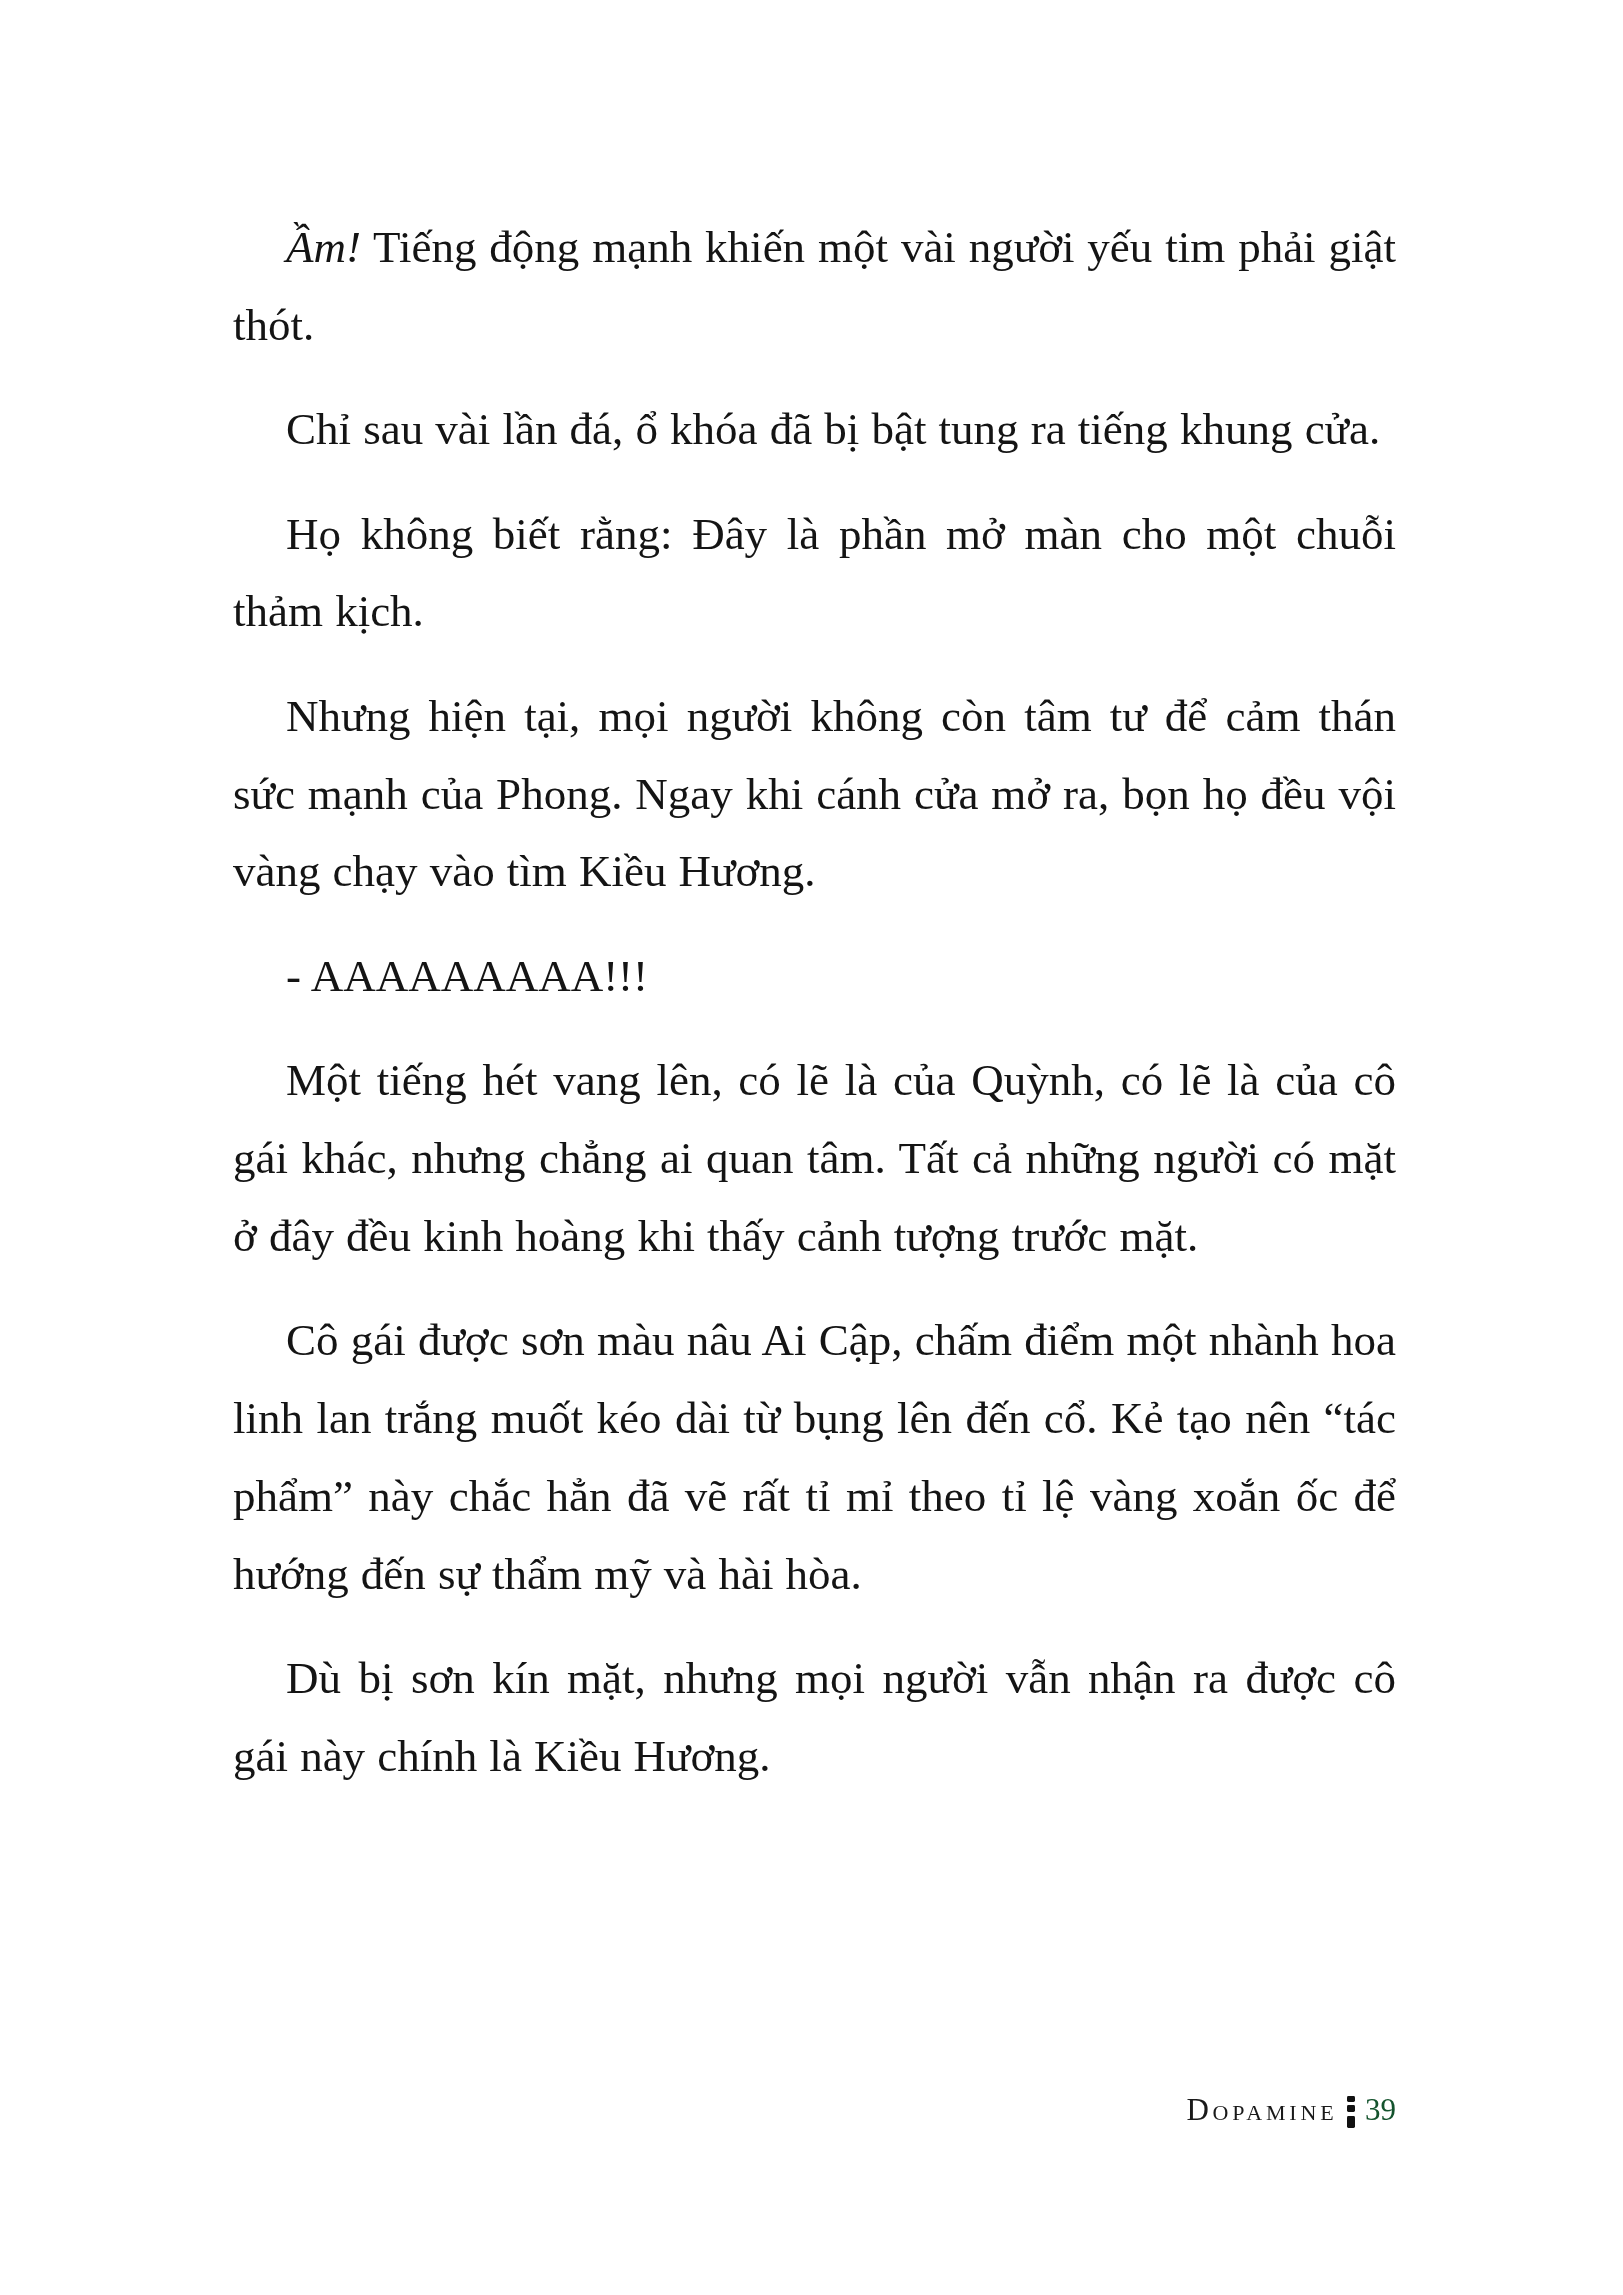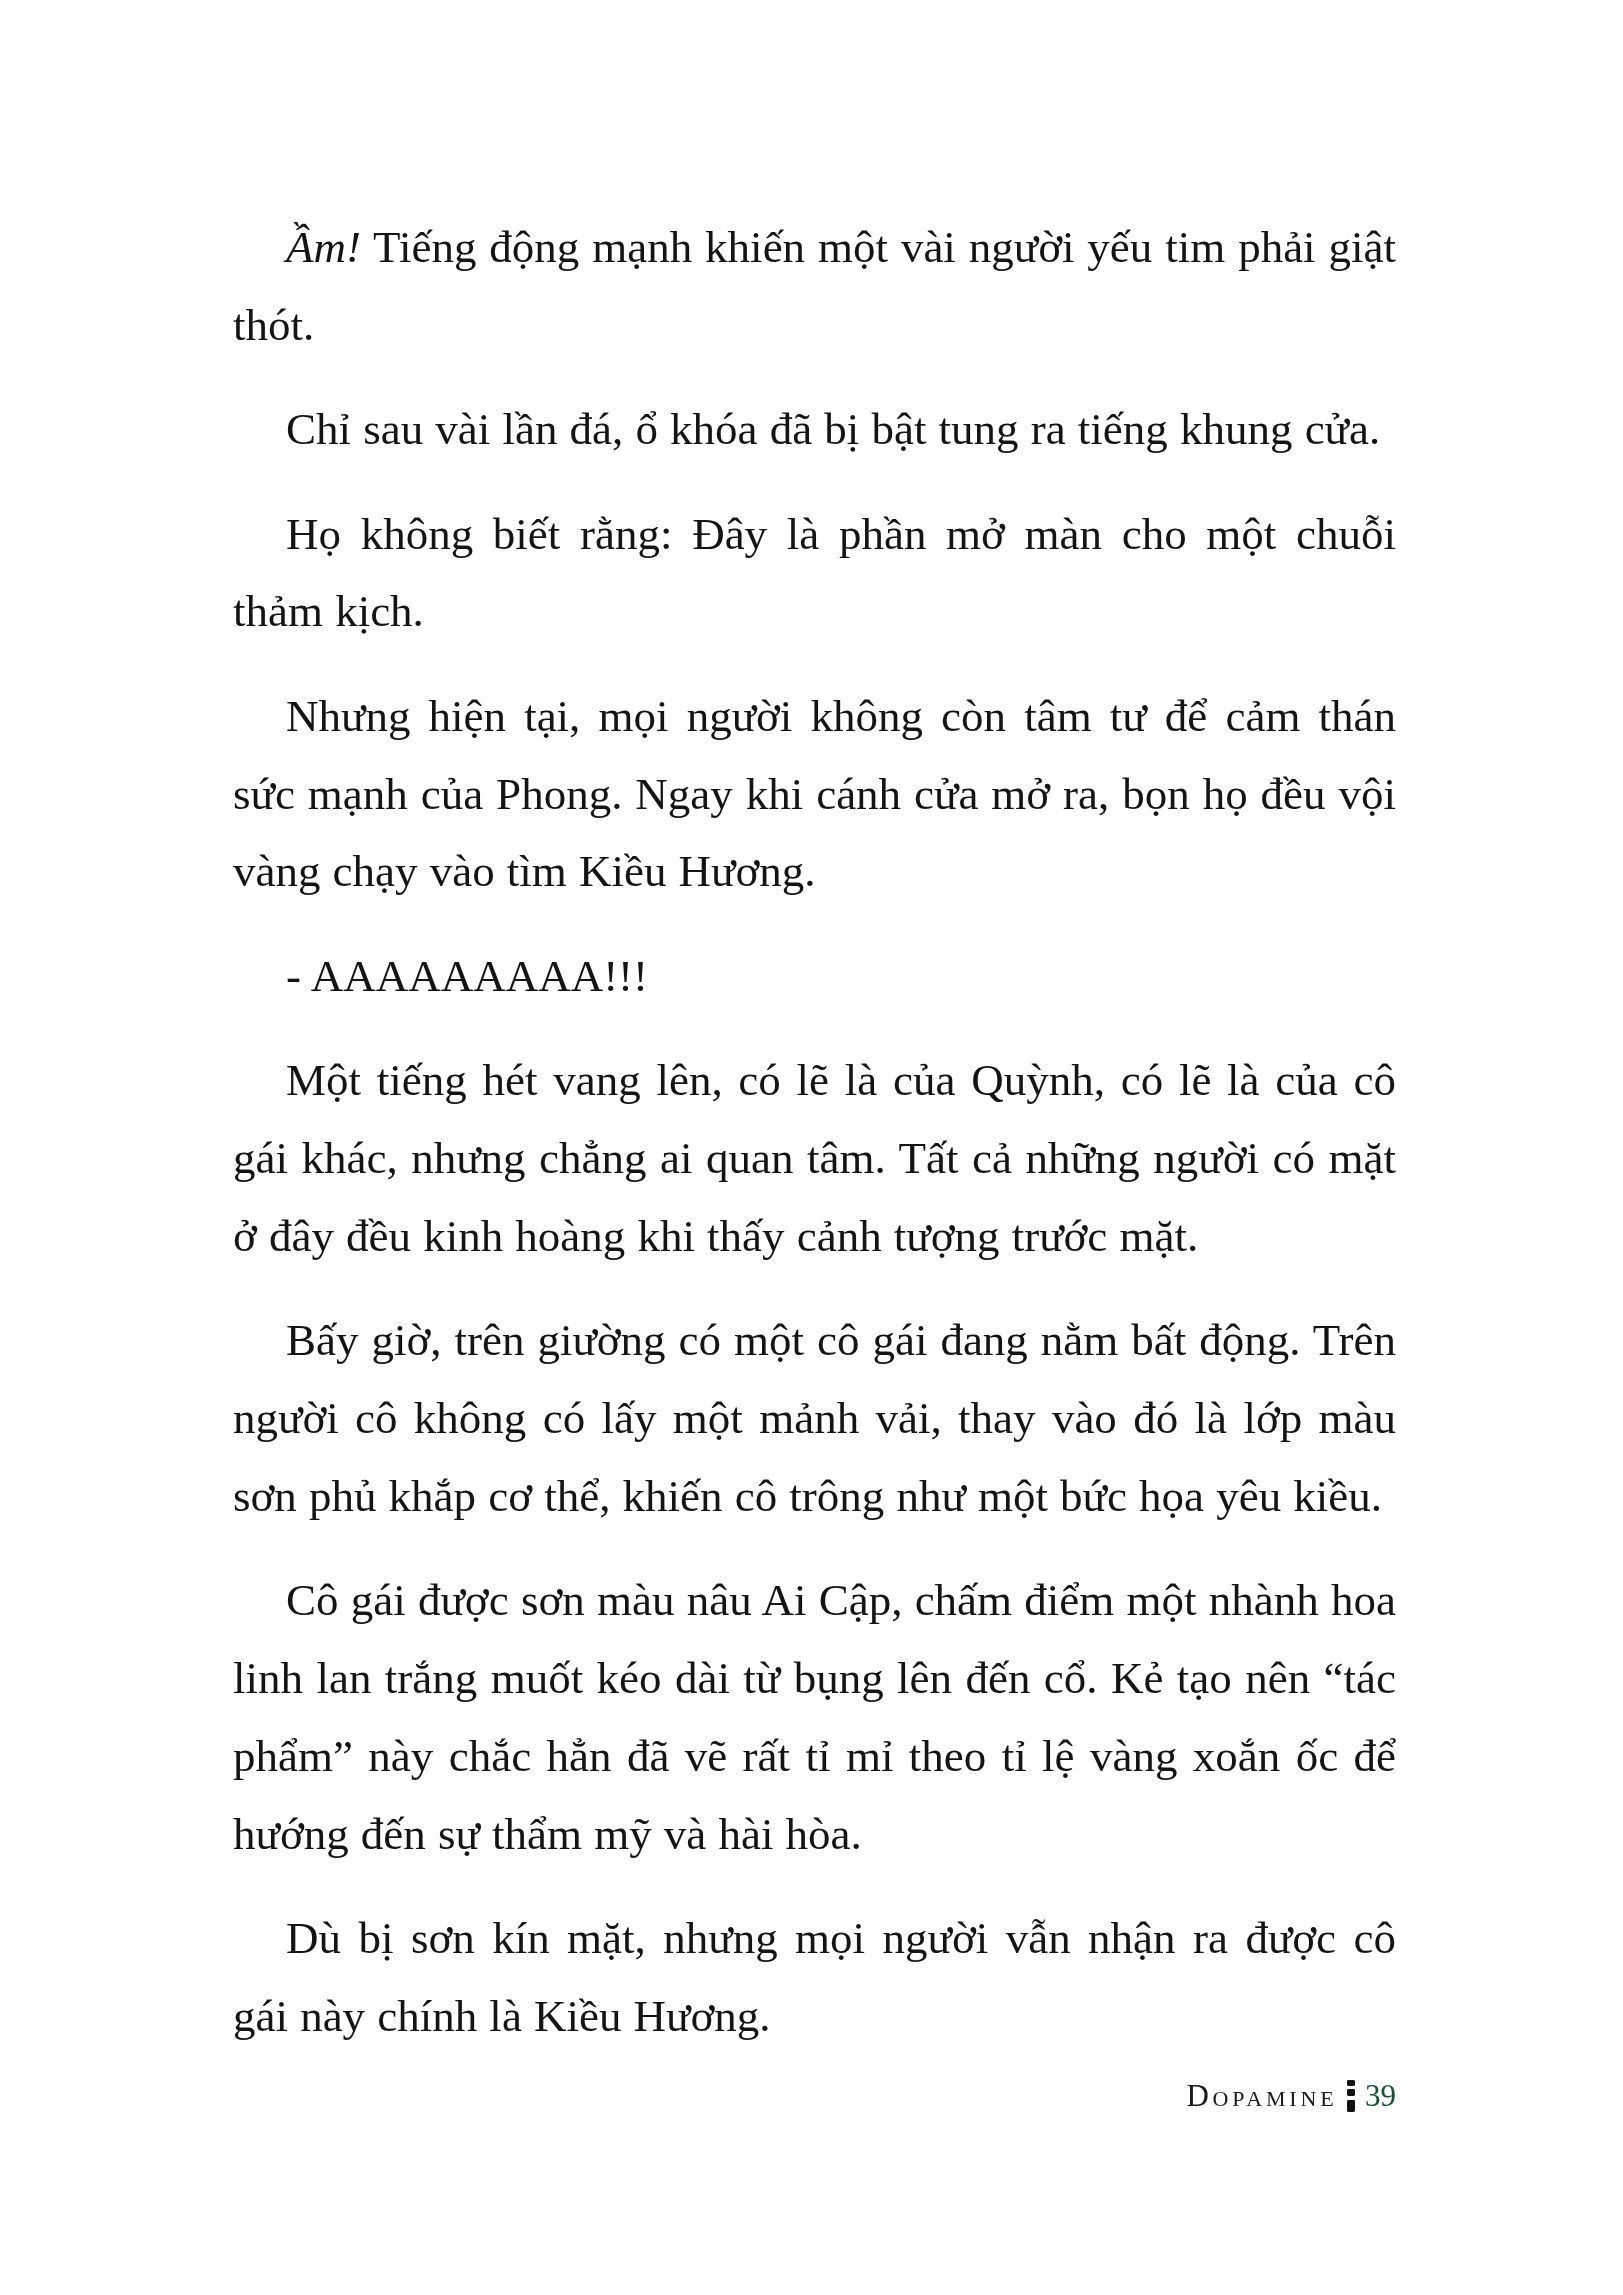--- a/index.html
+++ b/index.html
@@ -25,23 +25,23 @@
     text-indent: 53px;
     margin: 0 0 26.5px 0;
     word-spacing: 0.9px;
   }
   .body-text p em {
     font-style: italic;
   }
   .footer {
     position: absolute;
     right: 227px;
-    bottom: 181px;
+    bottom: 167px;
     display: flex;
-    align-items: center;
+    align-items: flex-end;
     gap: 10px;
     font-size: 31px;
   }
   .footer .book-title {
     font-variant: small-caps;
     letter-spacing: 3.8px;
     color: #1a1a1a;
   }
   .footer .ornament {
     display: inline-flex;
@@ -67,21 +67,20 @@
 
 <div class="page">
 
   <div class="body-text" id="paragraphs">
       <p><em>Ầm!</em> Tiếng động mạnh khiến một vài người yếu tim phải giật thót.</p>
       <p>Chỉ sau vài lần đá, ổ khóa đã bị bật tung ra tiếng khung cửa.</p>
       <p>Họ không biết rằng: Đây là phần mở màn cho một chuỗi thảm kịch.</p>
       <p>Nhưng hiện tại, mọi người không còn tâm tư để cảm thán sức mạnh của Phong. Ngay khi cánh cửa mở ra, bọn họ đều vội vàng chạy vào tìm Kiều Hương.</p>
       <p>- AAAAAAAAA!!!</p>
       <p>Một tiếng hét vang lên, có lẽ là của Quỳnh, có lẽ là của cô gái khác, nhưng chẳng ai quan tâm. Tất cả những người có mặt ở đây đều kinh hoàng khi thấy cảnh tượng trước mặt.</p>
-      <p>Bấy giờ, trên giường có một cô gái đang nằm bất động. Trên người cô không có lấy một mảnh vải, thay vào đó là lớp màu sơn phủ khắp cơ thể, khiến cô trông như một bức họa yêu kiều.</p>
       <p>Cô gái được sơn màu nâu Ai Cập, chấm điểm một nhành hoa linh lan trắng muốt kéo dài từ bụng lên đến cổ. Kẻ tạo nên “tác phẩm” này chắc hẳn đã vẽ rất tỉ mỉ theo tỉ lệ vàng xoắn ốc để hướng đến sự thẩm mỹ và hài hòa.</p>
       <p>Dù bị sơn kín mặt, nhưng mọi người vẫn nhận ra được cô gái này chính là Kiều Hương.</p>
     </div>
 
   <div class="footer">
     <span class="book-title">Dopamine</span>
     <span class="ornament">
       <i class="s1"></i>
         <i class="s2"></i>
         <i class="s3"></i>

